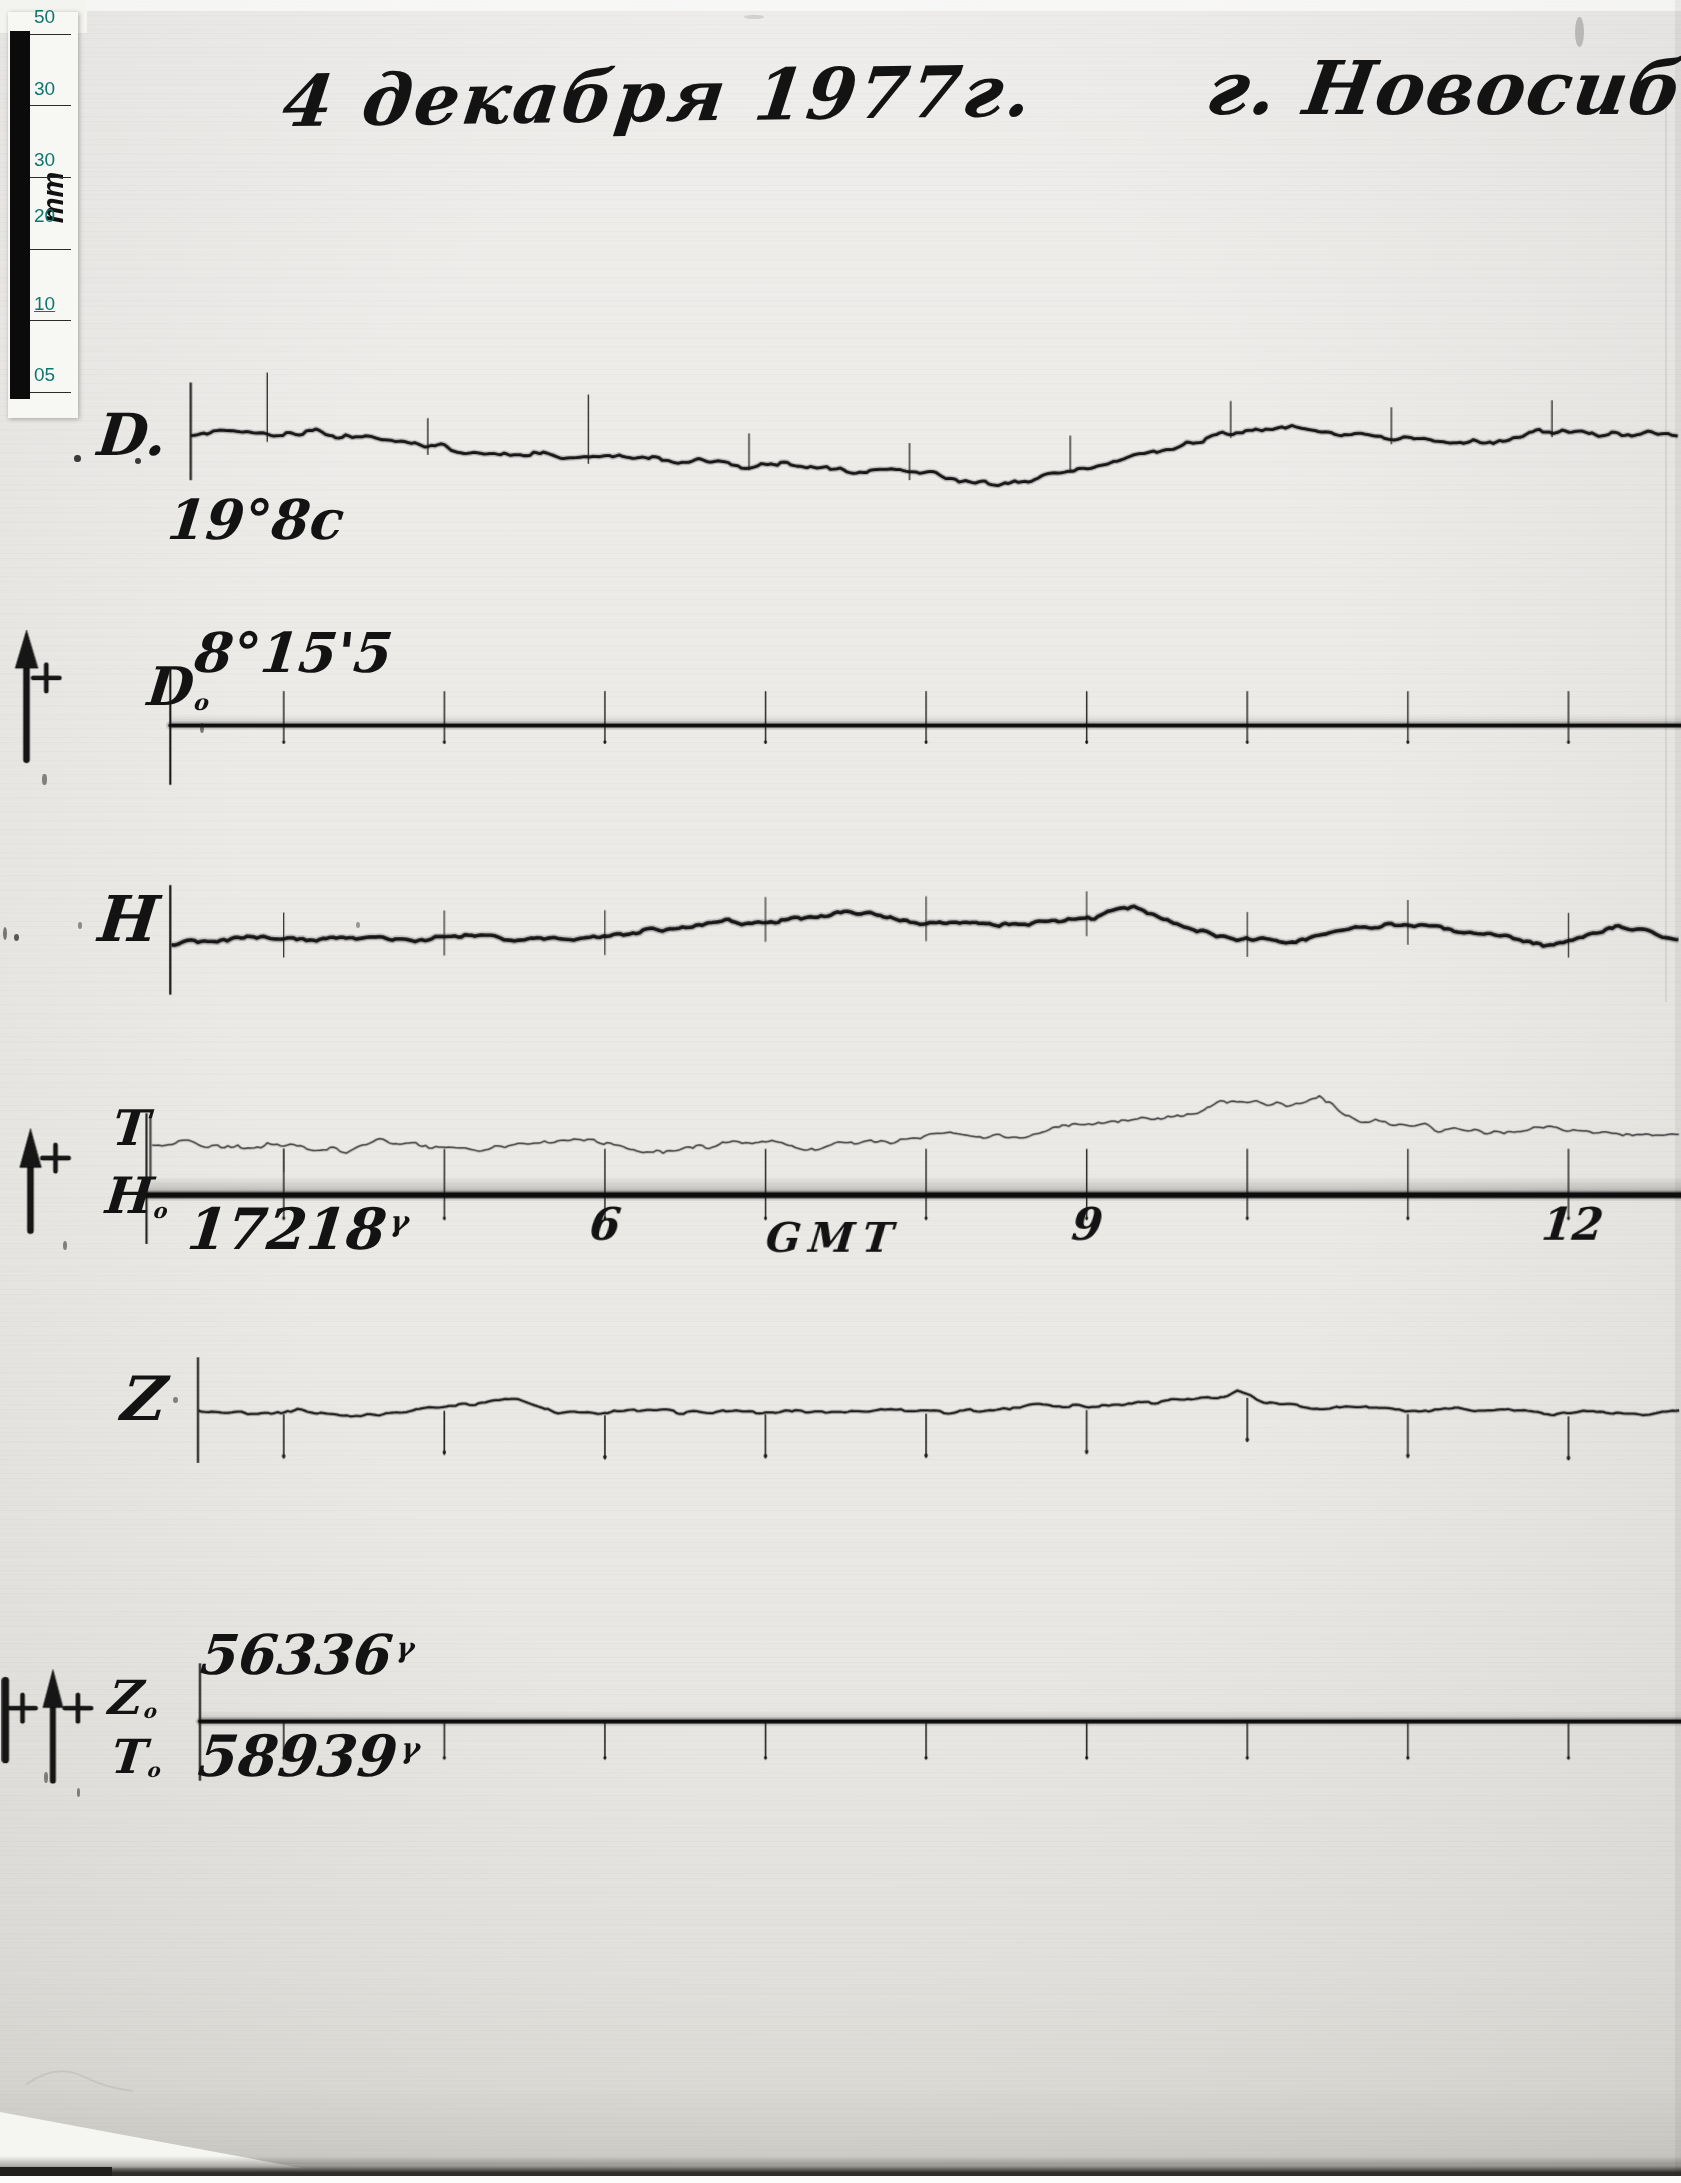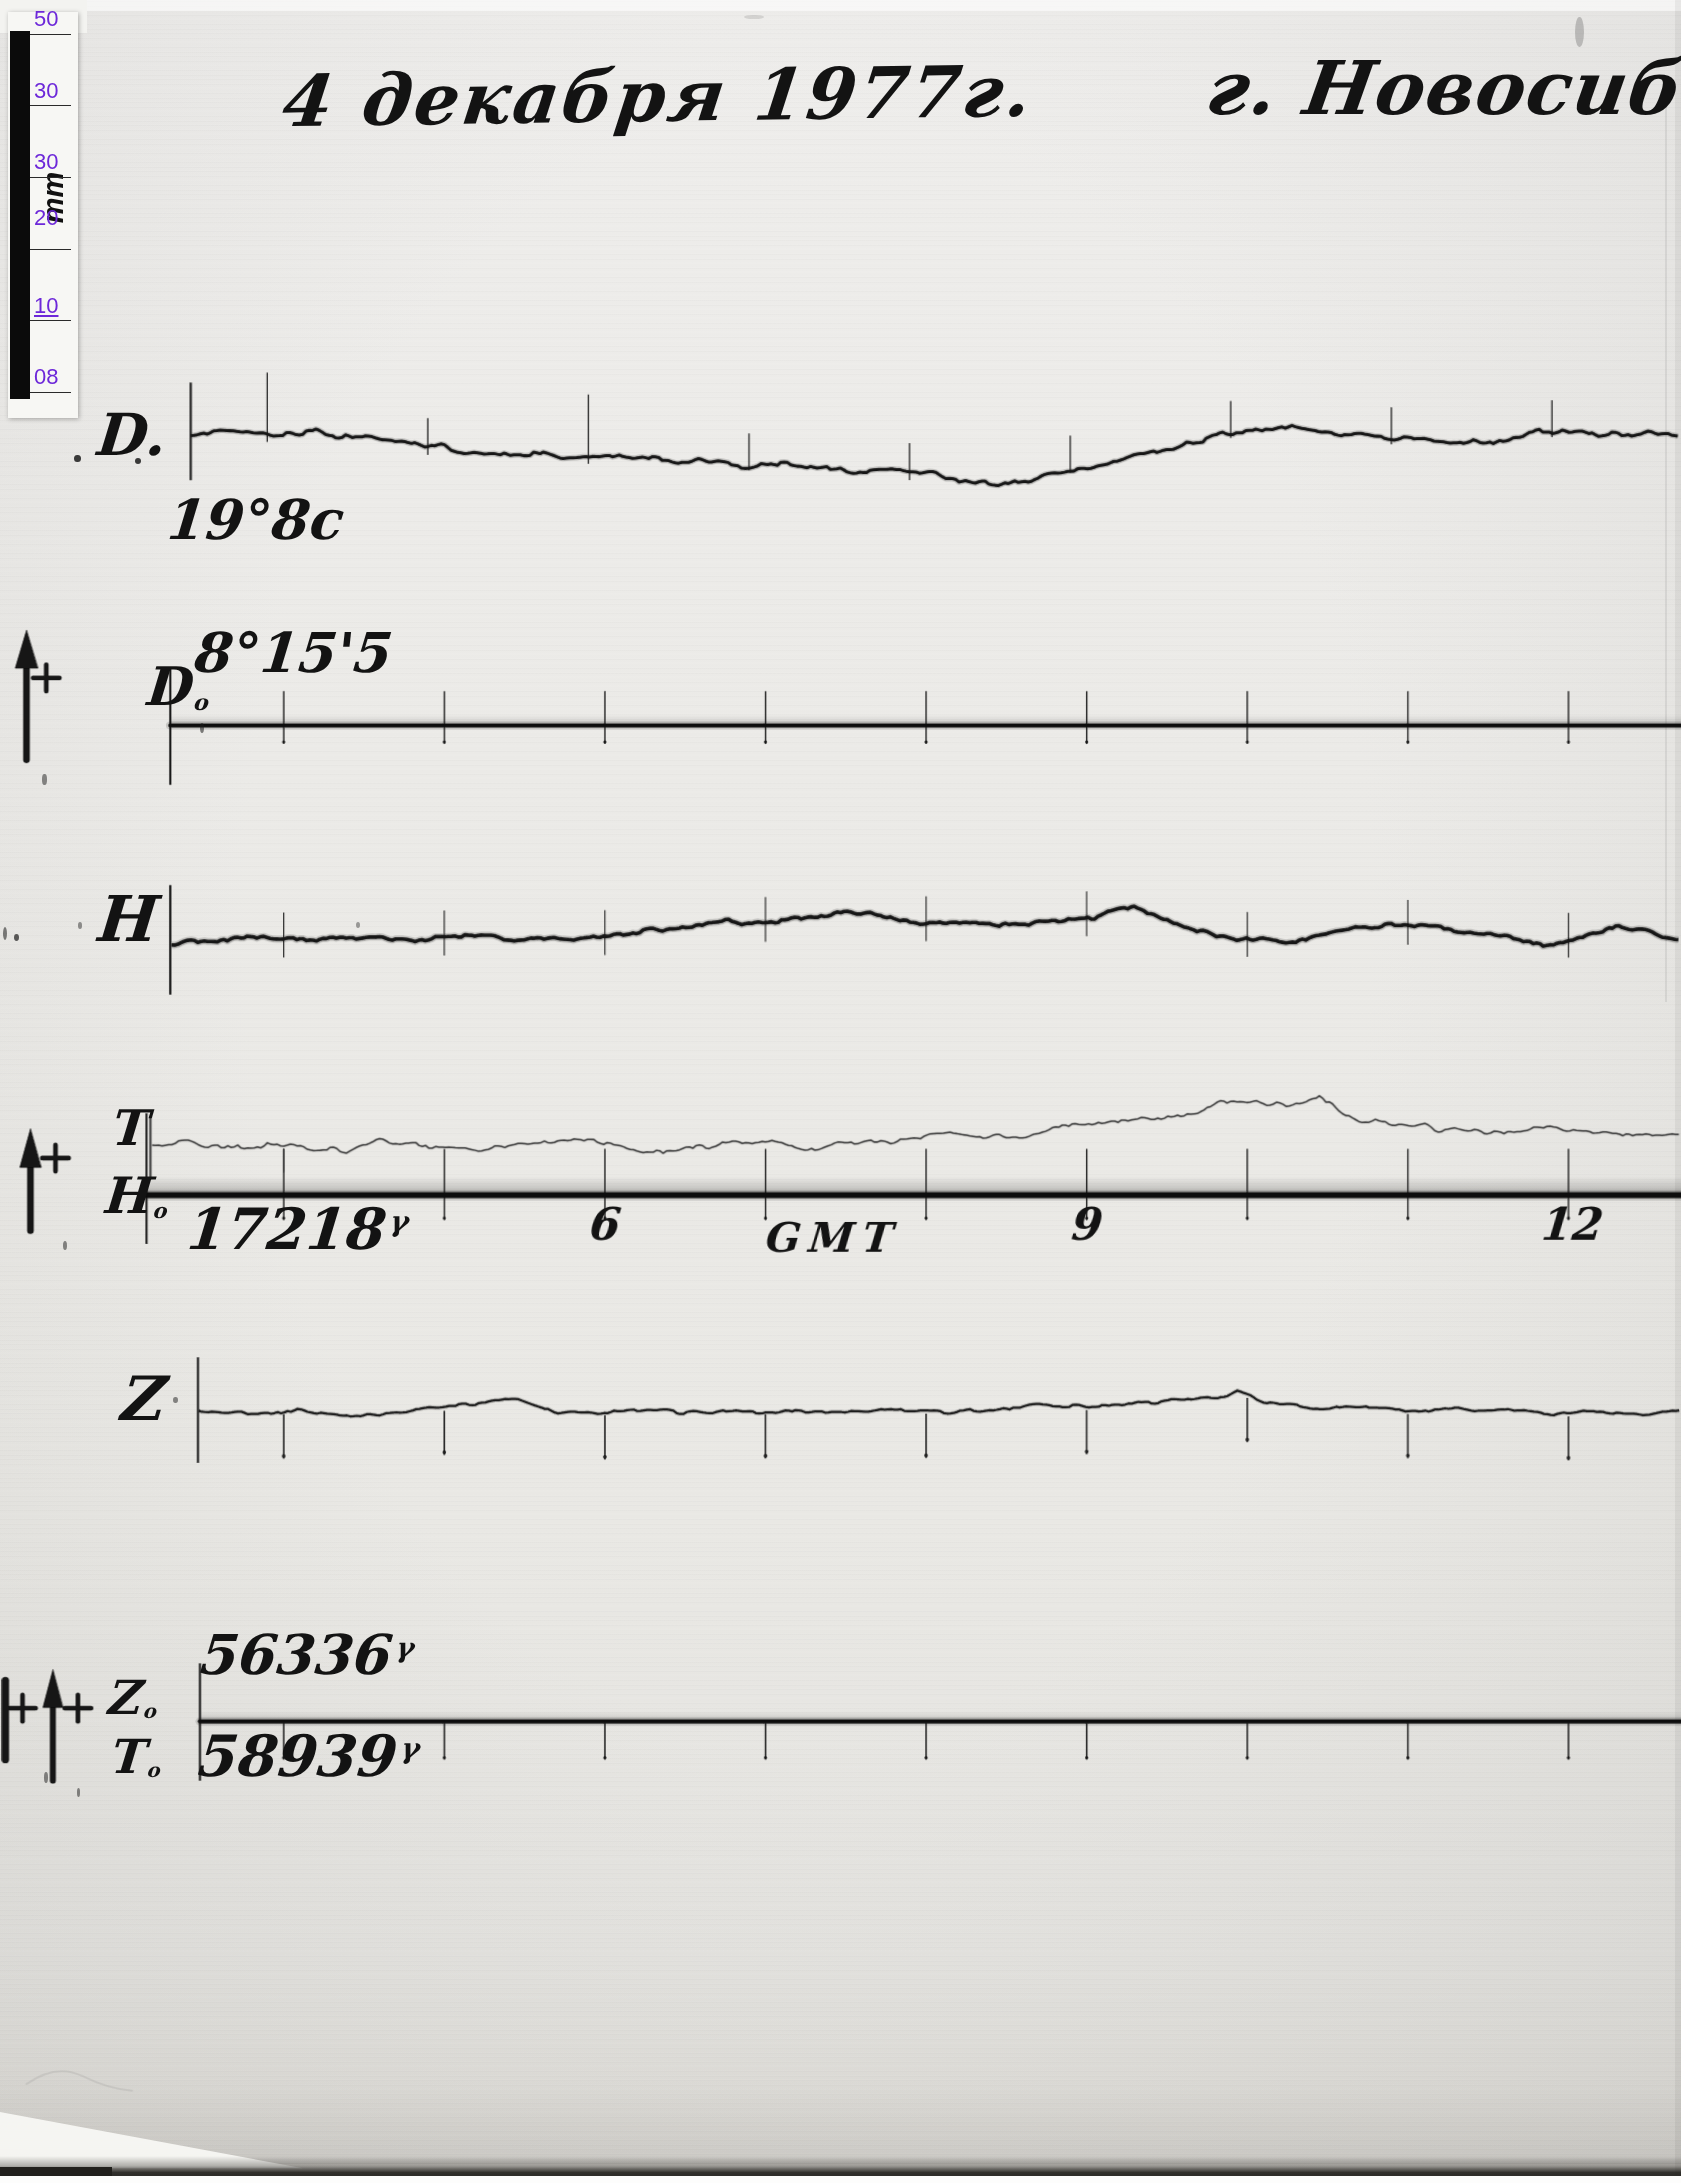--- a/index.html
+++ b/index.html
@@ -29,21 +29,21 @@
   .station{letter-spacing:1.3px;transform:skewX(-9deg);}
   .sb{font-size:.42em;vertical-align:-0.22em;margin-left:2px;}
   .sp{font-size:.5em;vertical-align:.62em;margin-left:3.3px;}
   .gmt-label{letter-spacing:8px;}
   .speck{position:absolute;background:#1b1b1b;border-radius:50%;}
 
   #ruler{position:absolute;left:8px;top:12px;width:70px;height:406px;background:#f7f7f4;
      box-shadow:0.7px 0.7px 4.6px rgba(0,0,0,.3);}
   .ruler-bar{position:absolute;left:2px;top:18.5px;width:20px;height:368px;background:#0b0b0b;}
   .ruler-tick{position:absolute;left:22px;width:41px;height:1.3px;background:#2a2a2a;}
-  .ruler-num{position:absolute;left:26px;font-family:"Liberation Sans",sans-serif;font-size:22px;color:#6d28d9;}
+  .ruler-num{position:absolute;left:26px;font-family:"Liberation Sans",sans-serif;font-size:19px;color:#0f766e;}
   .ruler-mm{position:absolute;left:20px;top:169px;font-family:"Liberation Sans",sans-serif;
      font-style:italic;font-weight:700;font-size:29px;color:#111;transform:rotate(-90deg);}
   svg#ink{position:absolute;left:0;top:0;}
 </style>
 </head>
 <body>
 
 <div class="page">
   <div class="paper"></div>
   <div class="topstrip"></div>
@@ -62,21 +62,21 @@
       <div class="ruler-num" style="top: -6px;">50</div>
       <div class="ruler-tick" style="top: 93px;"></div>
       <div class="ruler-num" style="top: 66px;">30</div>
       <div class="ruler-tick" style="top: 165px;"></div>
       <div class="ruler-num" style="top: 137px;">30</div>
       <div class="ruler-tick" style="top: 237px;"></div>
       <div class="ruler-num" style="top: 193px;">20</div>
       <div class="ruler-tick" style="top: 308px;"></div>
       <div class="ruler-num" style="top: 281px; text-decoration: underline;">10</div>
       <div class="ruler-tick" style="top: 380px;"></div>
-      <div class="ruler-num" style="top: 352px;">08</div>
+      <div class="ruler-num" style="top: 352px;">05</div>
     </div>
 
   <svg id="ink" width="1682" height="2183" viewBox="0 0 2550 3310">
     <defs>
       <filter id="soft" x="-5%" y="-5%" width="110%" height="110%">
           <feGaussianBlur stdDeviation="0.85"></feGaussianBlur>
         </filter>
       <linearGradient id="smear" x1="0" y1="0" x2="0" y2="1">
         <stop offset="0" stop-color="rgba(0,0,0,0)"></stop>
           <stop offset="1" stop-color="rgba(0,0,0,0.5)"></stop>

